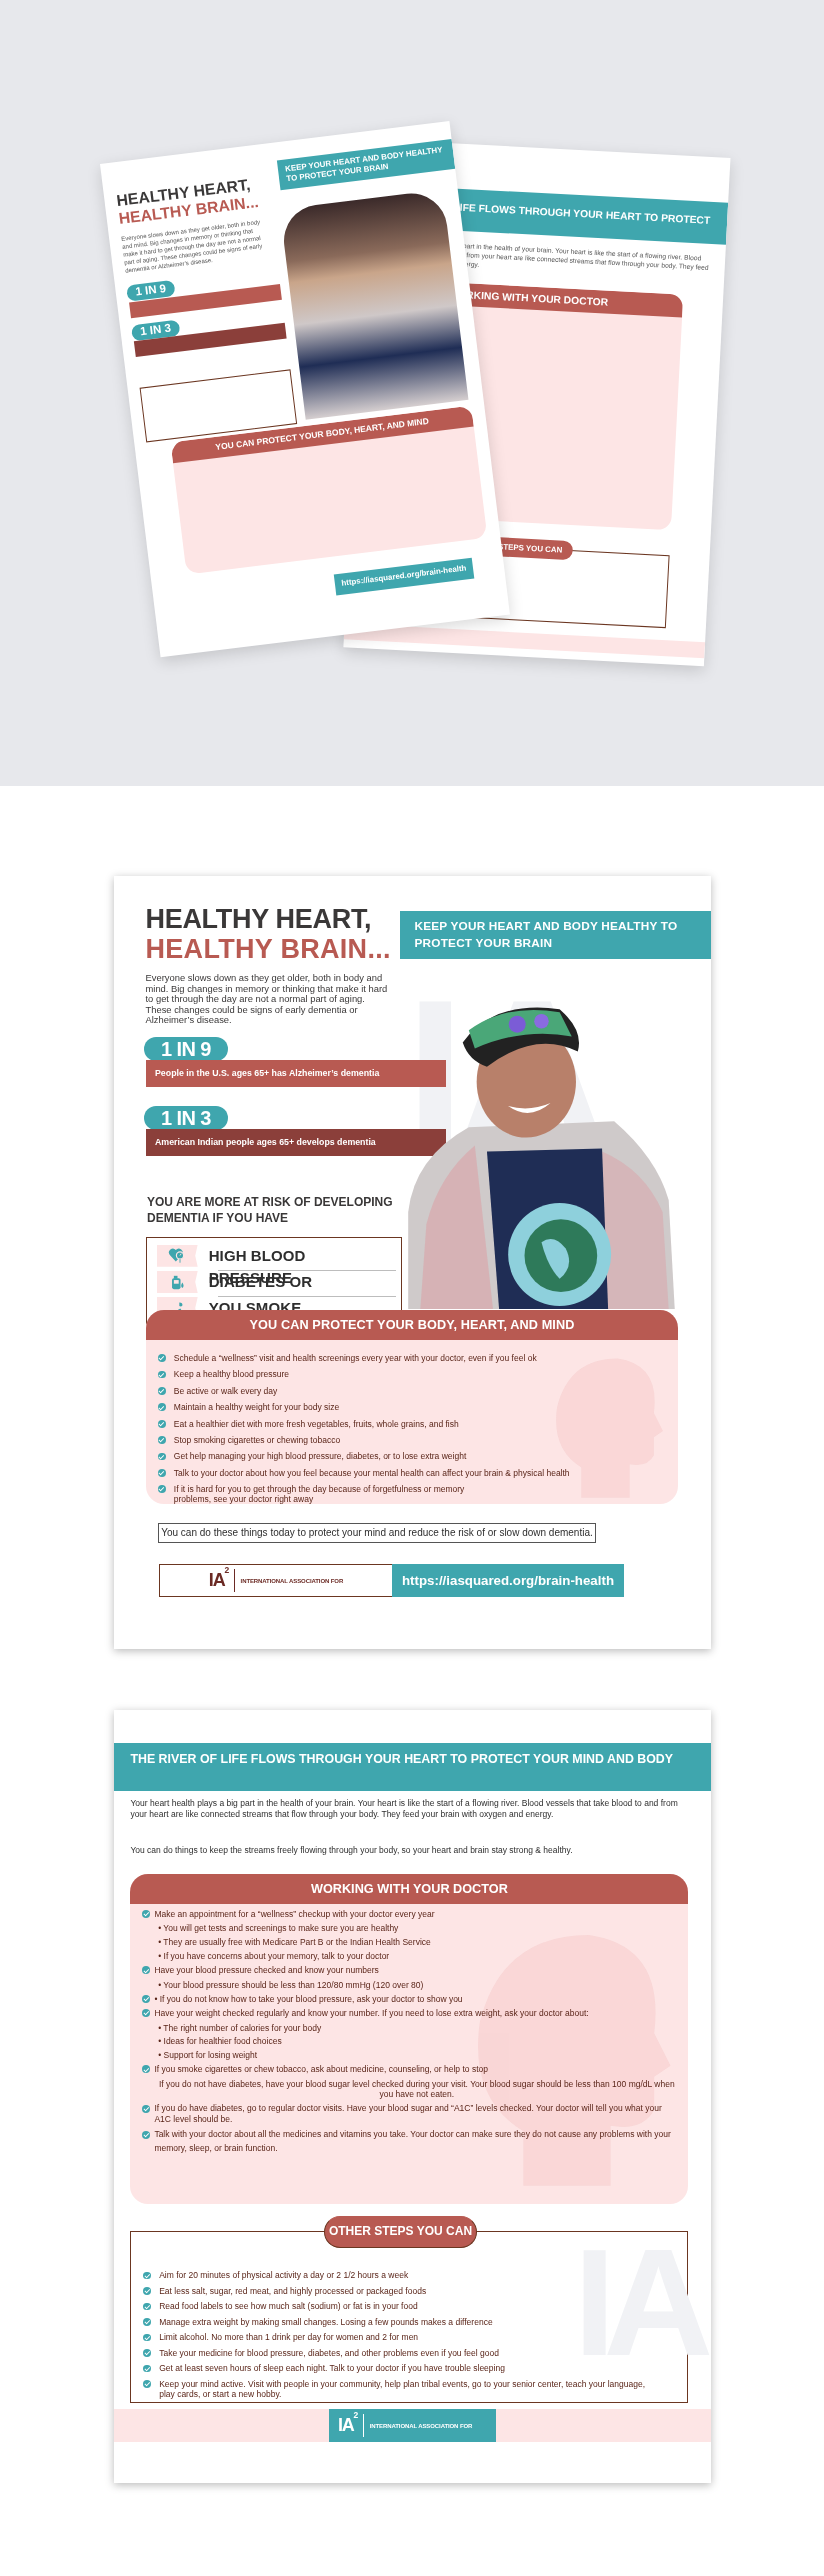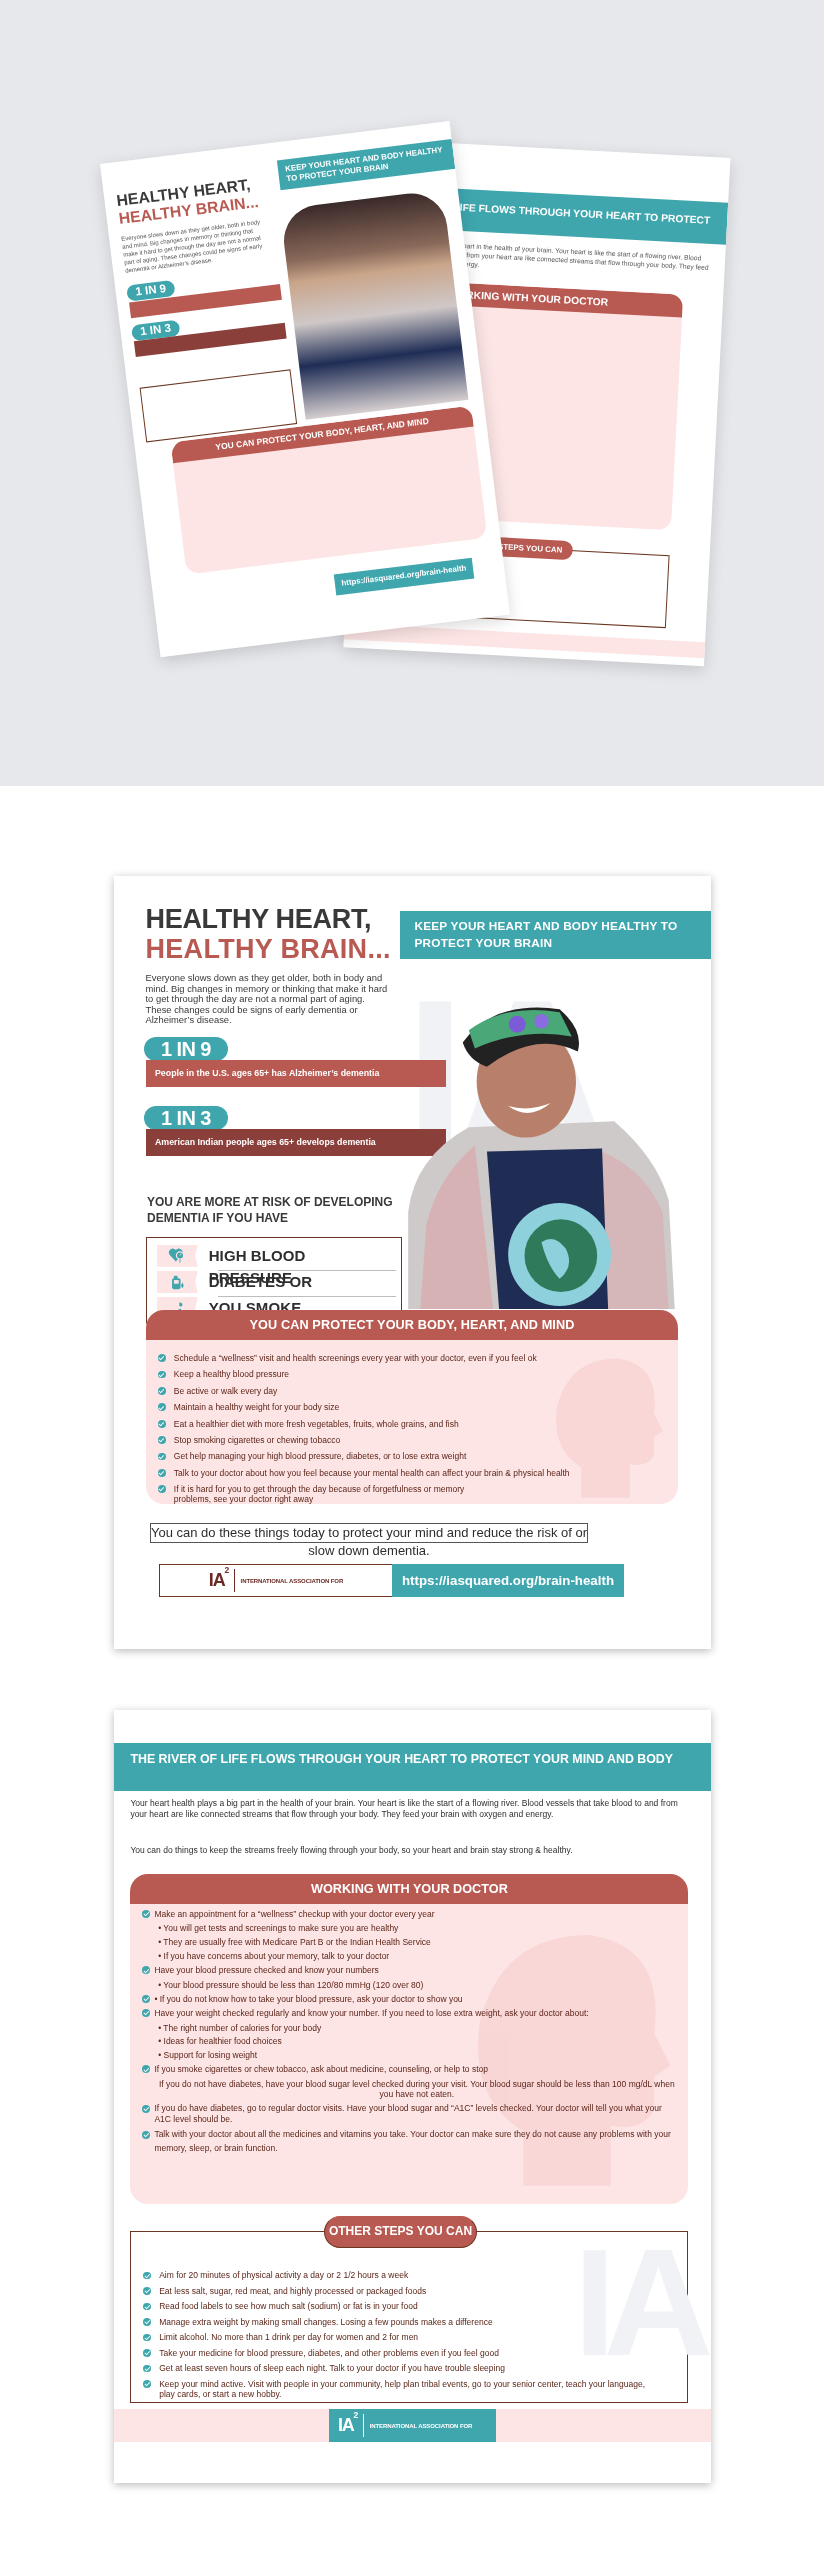--- a/index.html
+++ b/index.html
@@ -40,21 +40,21 @@
 
   .protect-card { position: absolute; left: 32px; top: 434px; width: 532px; height: 194px; border-radius: 18px 18px 18px 18px; background: #fde5e5; overflow: hidden; }
   .protect-head { height: 30px; background: #b85a52; color: #fff; text-align: center; font-size: 12.7px; font-weight: 800; line-height: 30px; letter-spacing: 0.1px; }
   .check-list { list-style: none; position: absolute; left: 12px; top: 40px; }
   .check-list li { position: relative; padding-left: 15.8px; font-size: 8.5px; color: #5a2519; line-height: 16.4px; height: 16.4px; white-space: nowrap; }
   .check-list li.two { height: 27px; line-height: 10.3px; white-space: normal; padding-top: 2.4px; }
   .chk { position: absolute; left: 0; top: 4.2px; width: 7.9px; height: 7.9px; border-radius: 50%; background: #3fa6ae; }
   .chk::after { content: ""; position: absolute; left: 2.4px; top: 1.2px; width: 1.8px; height: 3.6px; border: solid #fff; border-width: 0 1.2px 1.2px 0; transform: rotate(45deg); }
 
   .note-box { position: absolute; left: 36px; top: 647px; width: 241px; height: 20px; }
-  .note-box { left: 36px; width: 438px; border: 0.9px solid #555; text-align: center; font-size: 13px; line-height: 18px; color: #2e2e2e; }
+  .note-box { left: 44px; width: 438px; border: 0.9px solid #555; text-align: center; font-size: 10px; line-height: 18px; color: #2e2e2e; }
   .logo-box { position: absolute; left: 45px; top: 688px; width: 233px; height: 33px; border: 0.9px solid #6b3621; border-right: none; background: #fff; display: flex; align-items: center; justify-content: center; gap: 6px; }
   .logo-mark { font-weight: 900; font-size: 18px; color: #6b2a24; letter-spacing: -1.2px; position: relative; }
   .logo-mark sup { font-size: 8.5px; position: relative; top: -6px; }
   .logo-div { width: 0.6px; height: 23px; background: #6b2a24; }
   .logo-text { font-size: 6px; color: #6b2a24; font-weight: 700; letter-spacing: -0.1px; }
   .url-box { position: absolute; left: 278px; top: 688px; width: 232px; height: 33px; background: #3fa6ae; color: #fff; font-size: 13.3px; font-weight: 700; line-height: 33px; text-align: center; }
 
   
   .river-band { position: absolute; left: 0; top: 33px; width: 597px; height: 48px; background: #3fa6ae; color: #fff; font-size: 12.4px; font-weight: 800; line-height: 17.6px; padding: 7.9px 0 0 16.4px; }
   .p2-intro { position: absolute; left: 16.4px; top: 88px; width: 564px; font-size: 8.5px; line-height: 10.6px; color: #2e2e2e; }

